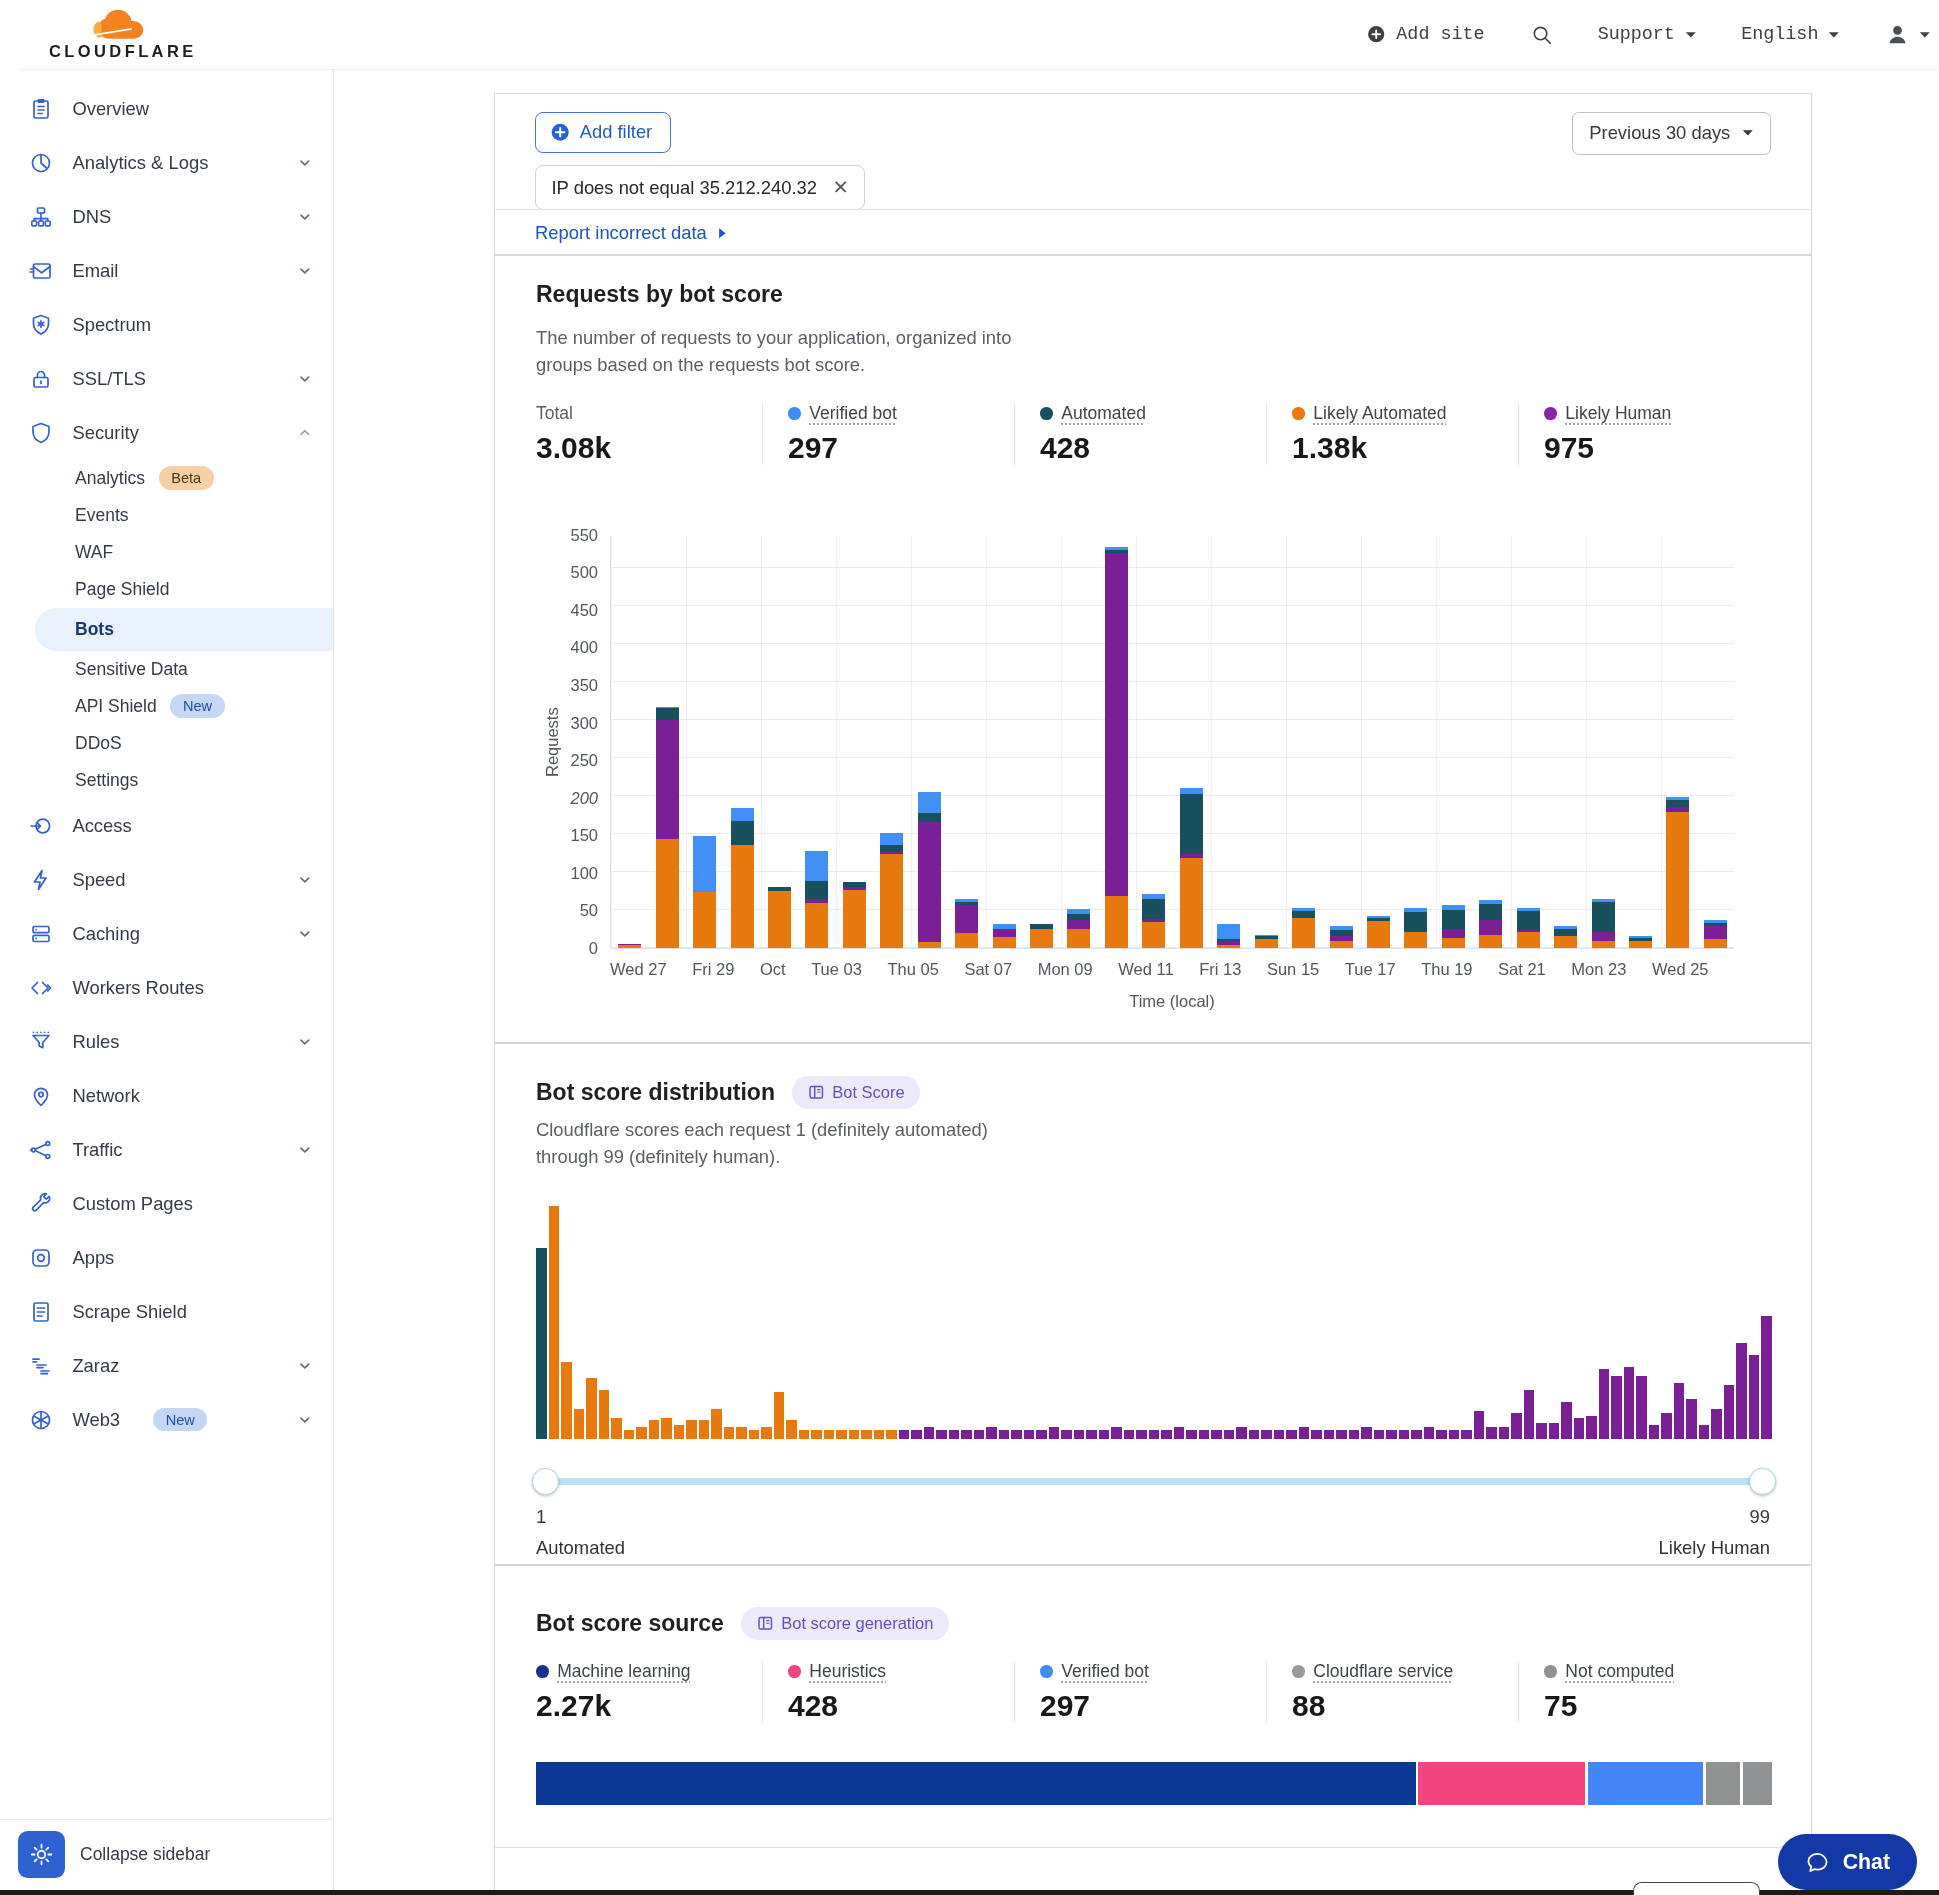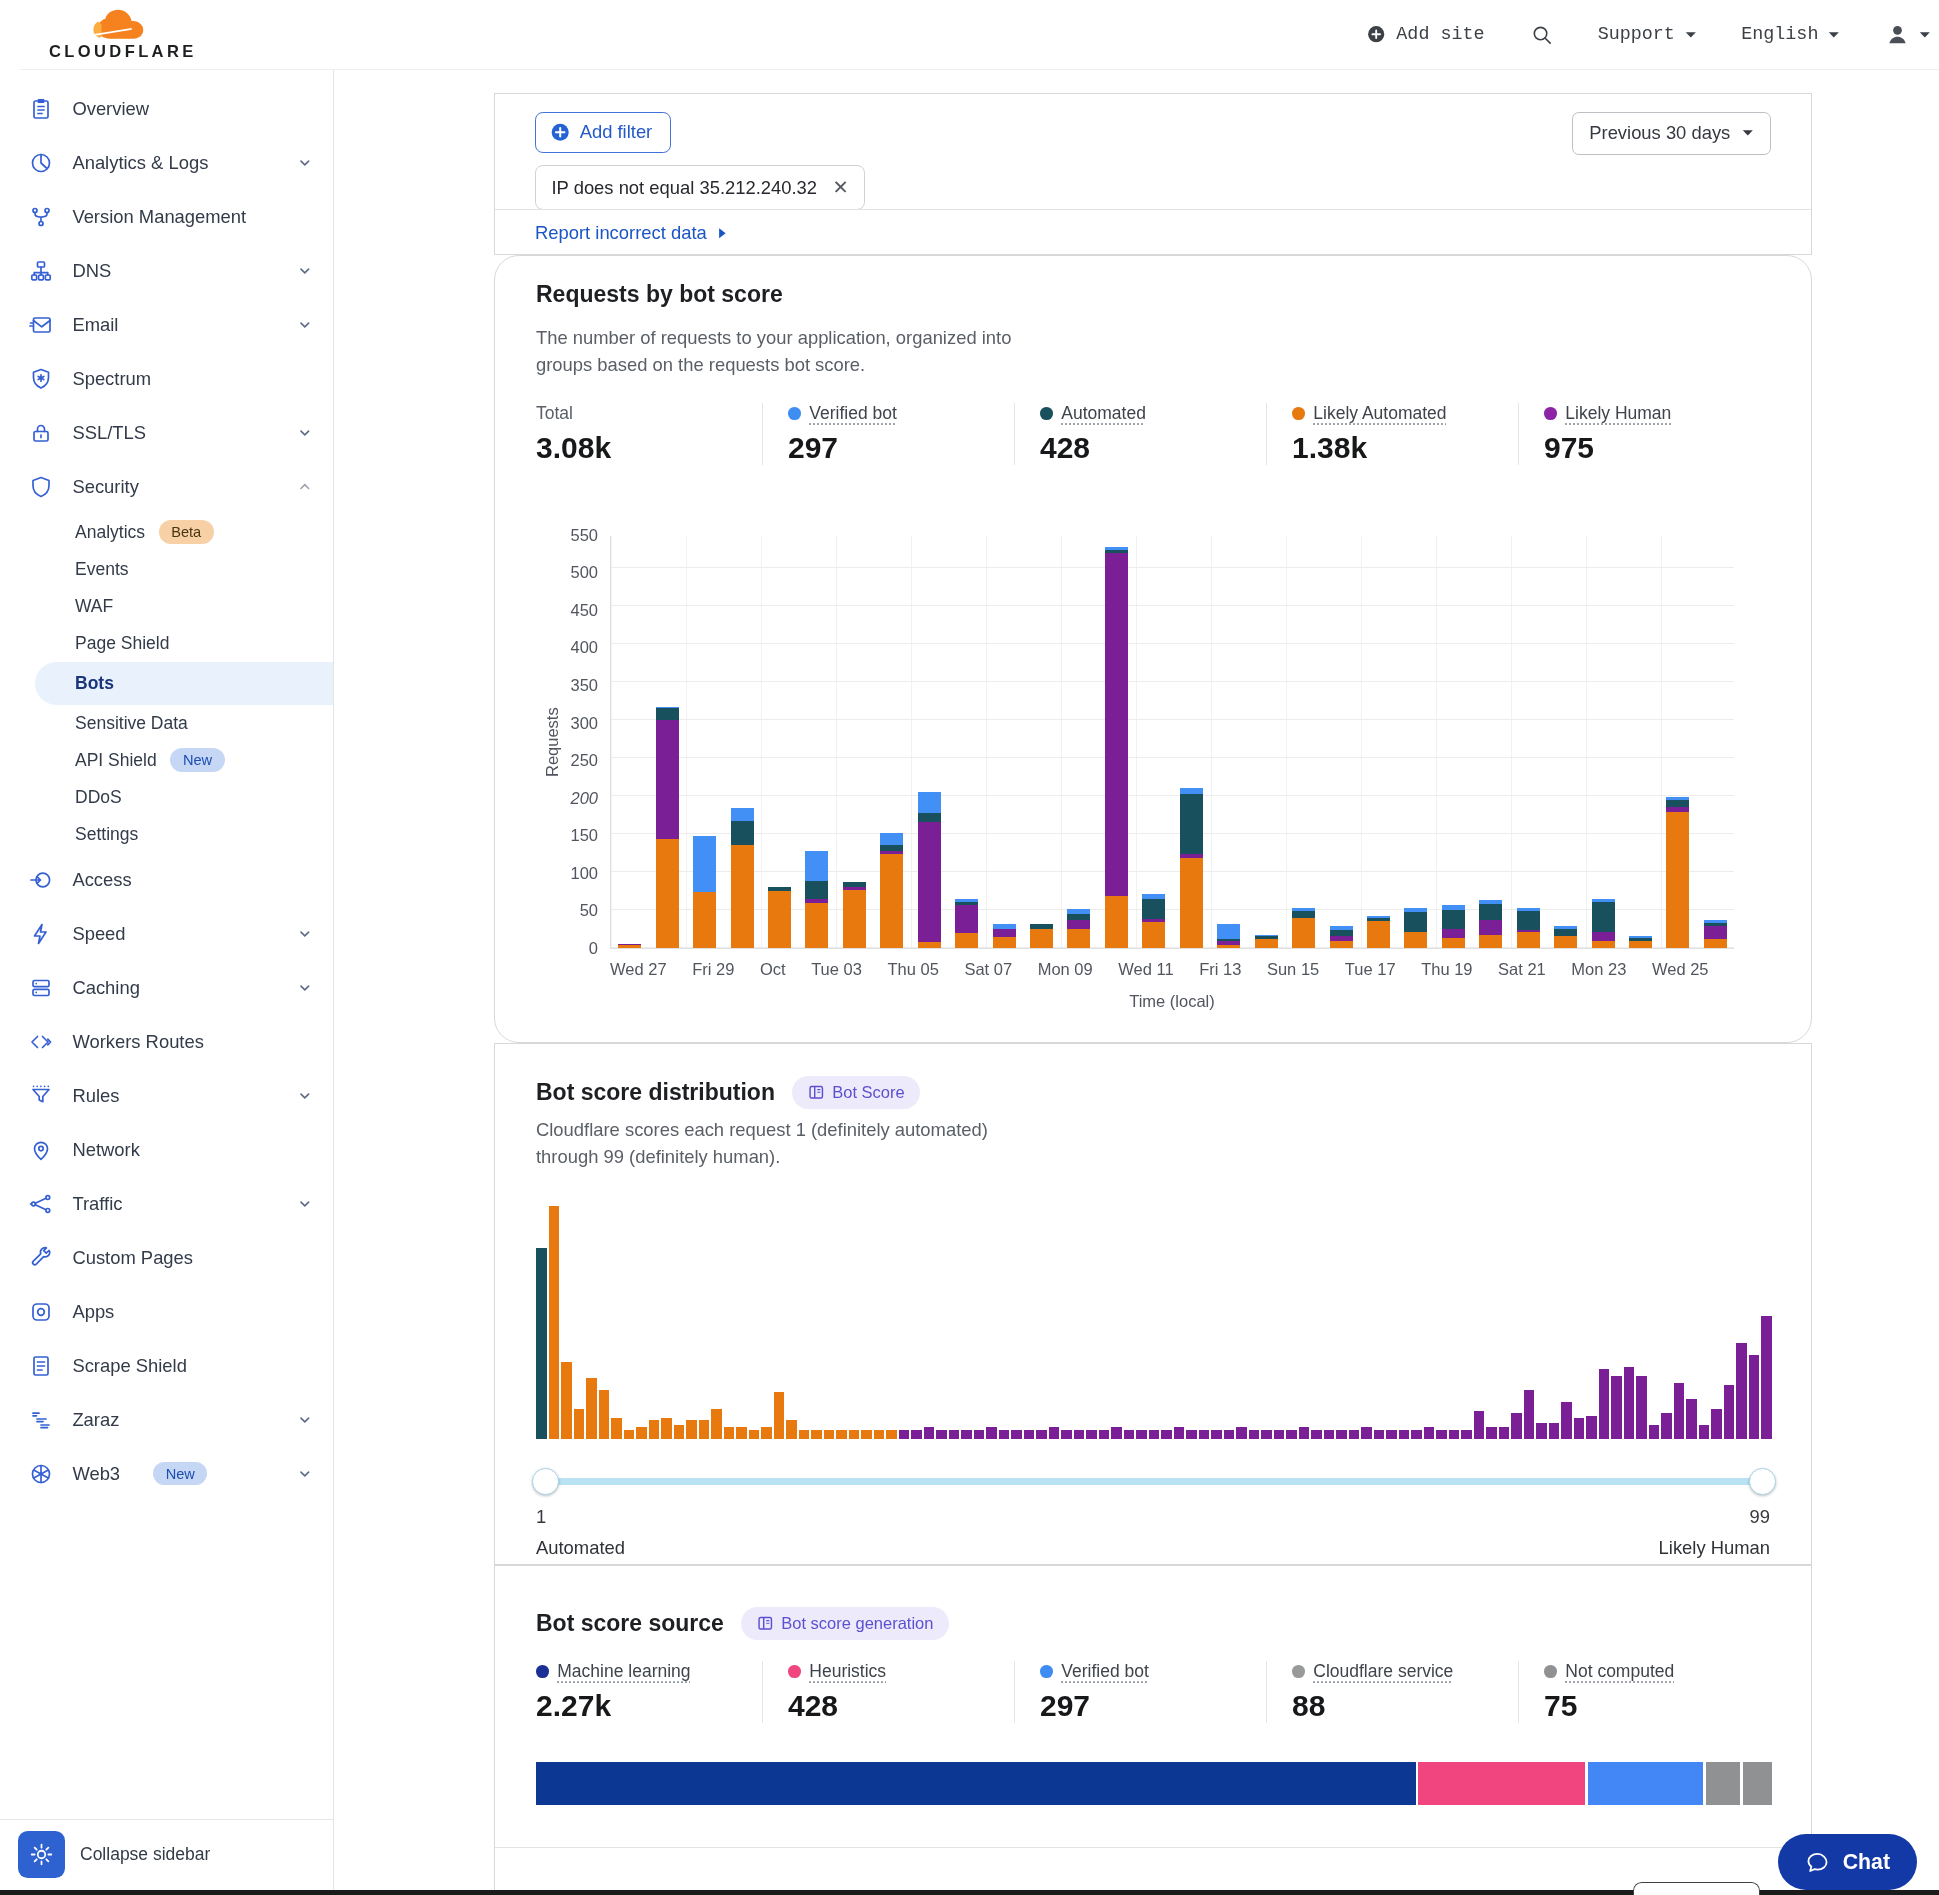--- a/index.html
+++ b/index.html
@@ -33,21 +33,21 @@
   .badge.beta { background:#f7d0a5; color:#4a3511; }
   .badge.new { background:#c5d7f4; color:#1e4db0; }
   .sidebar-bottom { position:absolute; left:0; right:0; bottom:5.8px; height:70px; border-top:1px solid #e8e8e8; display:flex; align-items:center; gap:15.5px; padding:0 17.5px; background:#fff; }
   .gear-btn { width:47px; height:47px; border-radius:9.7px; background:#2f62d1; display:flex; align-items:center; justify-content:center; cursor:pointer; border:none; }
   .gear-btn svg { width:25px; height:25px; color:#fff; }
   .collapse-label { font-size:17.5px; color:#333b49; }
 
   
   .card { position:absolute; left:494px; width:1318px; background:#fff; border:1px solid #d8d8d8; }
   .card-filters { top:93px; height:162px; }
-  .card-requests { top:255px; height:788px;border-radius:25px; }
+  .card-requests { top:255px; height:788px; }
   .card-dist { top:1043px; height:522px; }
   .card-source { top:1565px; height:369px; }
 
   
   .filter-zone { position:absolute; left:40px; top:17.5px; right:40px; }
   .add-filter-btn { display:inline-flex; align-items:center; gap:9.7px; border:1.5px solid #4272d9; color:#2359c9; background:#fff; border-radius:7.8px; padding:8.7px 17.5px 8.7px 13.6px; font-size:18.4px; cursor:pointer; font-family:inherit; }
   .add-filter-btn .plus { width:20.4px; height:20.4px; color:#2563d4; }
   .chip { margin-top:12.6px; display:inline-flex; align-items:center; gap:15.5px; border:1px solid #cfd1d4; border-radius:7.8px; padding:9.7px 15.5px; font-size:18.4px; color:#27292e; }
   .chip-x { color:#55585e; font-size:19.4px; cursor:pointer; }
   .range-btn { position:absolute; right:40px; top:17.5px; display:flex; align-items:center; gap:11.6px; border:1px solid #bdc0c4; background:#fff; border-radius:6.8px; padding:9.7px 16.5px; font-size:18.4px; color:#36393f; cursor:pointer; font-family:inherit; }
@@ -172,31 +172,20 @@
             <circle cx="12" cy="12" r="8.5"></circle>
             <path d="M12 3.5V12l6 5.5"></path>
           </svg>
         </span>
         <span>Analytics &amp; Logs</span>
         <span class="side-caret">
           <svg viewBox="0 0 16 16" fill="none" stroke="currentColor" stroke-width="1.9" stroke-linecap="round">
             <path d="M3.5 6l4.5 4.5L12.5 6"></path>
           </svg>
         </span>
-      </div>
-      <div class="side-item">
-        <span class="ic">
-          <svg viewBox="0 0 24 24" fill="none" stroke="currentColor" stroke-width="1.7" stroke-linecap="round" stroke-linejoin="round">
-            <circle cx="6" cy="5.5" r="2"></circle>
-            <circle cx="18" cy="5.5" r="2"></circle>
-            <circle cx="12" cy="18.5" r="2"></circle>
-            <path d="M6 7.5v1.6c0 2 2.5 3 6 3s6-1 6-3V7.5M12 12.1v4.4"></path>
-          </svg>
-        </span>
-        <span>Version Management</span>
       </div>
       <div class="side-item">
         <span class="ic">
           <svg viewBox="0 0 24 24" fill="none" stroke="currentColor" stroke-width="1.7" stroke-linecap="round" stroke-linejoin="round">
             <rect x="8.5" y="3" width="7" height="5" rx="1"></rect>
             <rect x="2.8" y="16" width="4.8" height="4.8" rx="1"></rect>
             <rect x="9.6" y="16" width="4.8" height="4.8" rx="1"></rect>
             <rect x="16.4" y="16" width="4.8" height="4.8" rx="1"></rect>
             <path d="M12 8v3.5M5.2 16v-2.3h13.6V16M12 11.5V16"></path>
           </svg>

